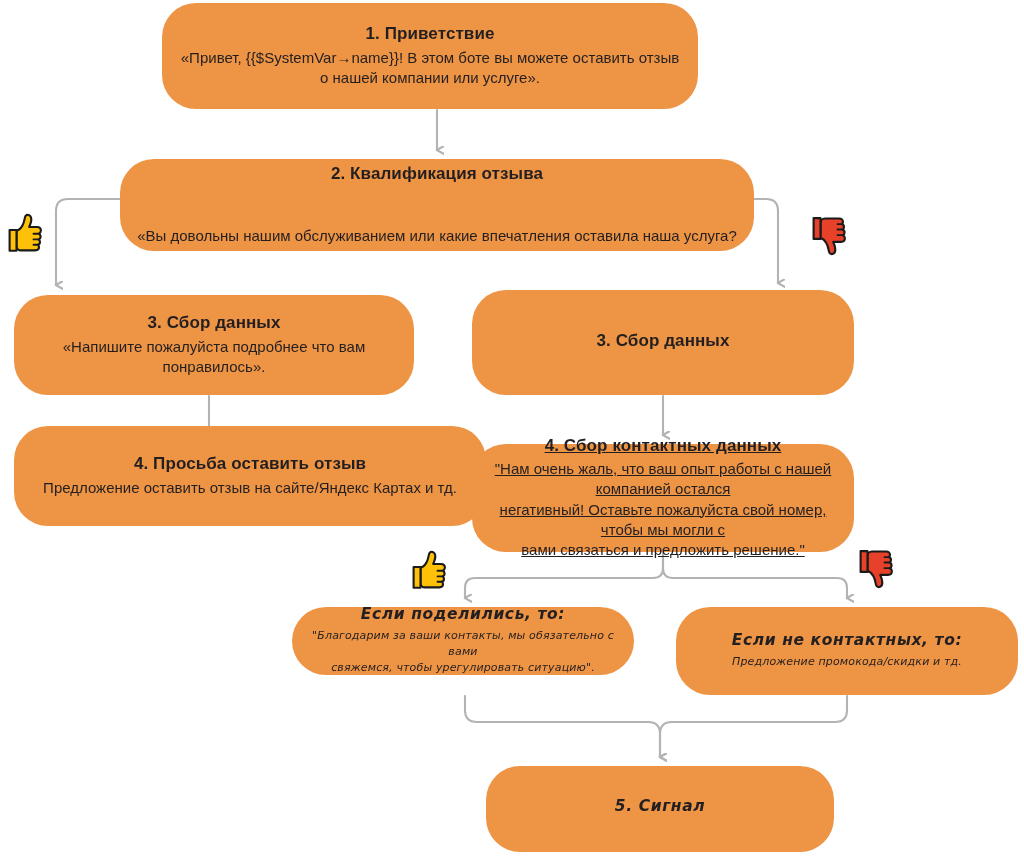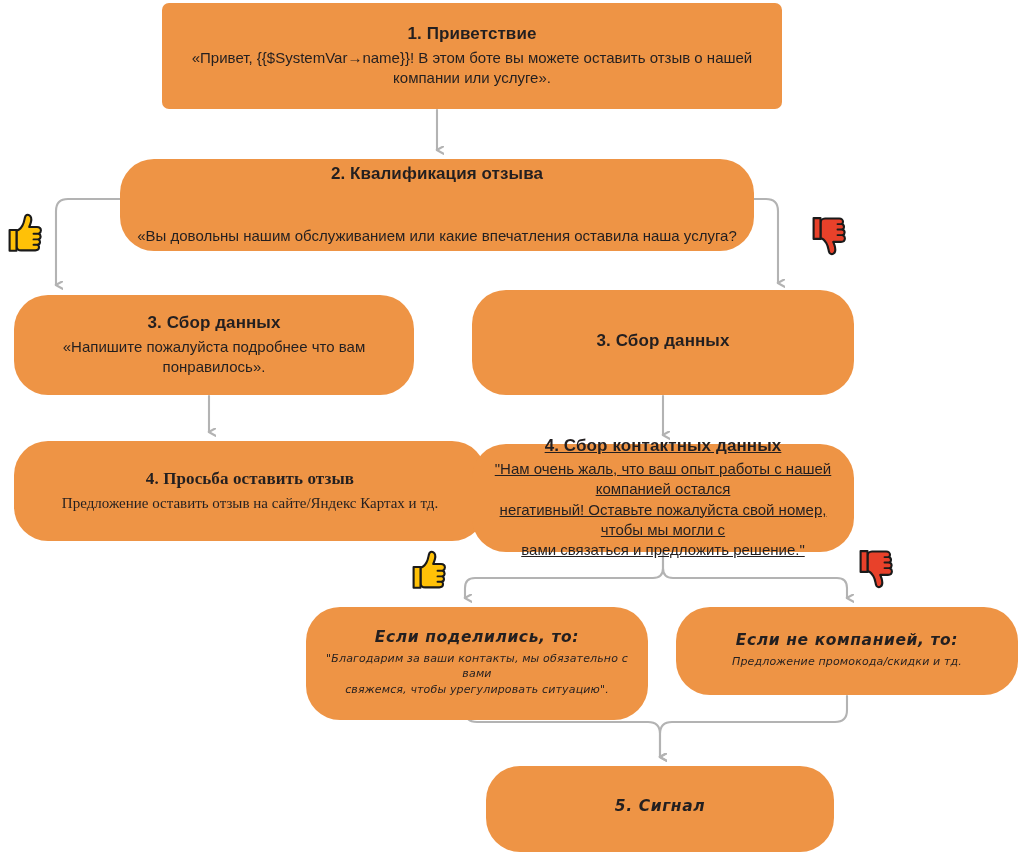--- a/index.html
+++ b/index.html
@@ -64,27 +64,27 @@
     letter-spacing: .6px;
   }
   .comic .body {
     font-size: 11px;
     font-style: italic;
     letter-spacing: .15px;
     line-height: 1.45;
   }
 
   
-  #n1 { left: 162px;  top: 3px;   width: 620px; height: 106px; border-radius: 7px; }
+  #n1 { left: 162px;  top: 3px;   width: 536px; height: 106px; }
   #n2 { left: 120px;  top: 159px; width: 634px; height: 92px; gap: 38px;  }
   #n3a{ left: 14px;   top: 295px; width: 400px; height: 100px; }
   #n3b{ left: 472px;  top: 290px; width: 382px; height: 105px; }
-  #n4a{ left: 14px;   top: 441px; width: 472px; height: 100px; font-family: Liberation Serif, serif; }
+  #n4a{ left: 14px;   top: 426px; width: 472px; height: 100px; }
   #n4b{ left: 472px;  top: 444px; width: 382px; height: 108px; text-decoration: underline; }
-  #n5a{ left: 306px;  top: 607px; width: 342px; height: 113px;  }
+  #n5a{ left: 292px;  top: 607px; width: 342px; height: 68px;  }
   #n5b{ left: 676px;  top: 607px; width: 342px; height: 88px;  }
   #n6 { left: 486px;  top: 766px; width: 348px; height: 86px;  }
 
   
   .thumb {
     position: absolute;
     width: 40px;
     height: 46px;
     line-height: 1;
   }
@@ -156,21 +156,21 @@
     <div class="body">вами связаться и предложить решение."</div>
   </div>
 
   <div class="node comic" id="n5a">
     <div class="title">Если поделились, то:</div>
     <div class="body">"Благодарим за ваши контакты, мы обязательно с вами</div>
     <div class="body">свяжемся, чтобы урегулировать ситуацию".</div>
   </div>
 
   <div class="node comic" id="n5b">
-    <div class="title">Если не компанией, то:</div>
+    <div class="title">Если не контактных, то:</div>
     <div class="body">Предложение промокода/скидки и тд.</div>
   </div>
 
   <div class="node comic" id="n6">
     <div class="title">5. Сигнал</div>
   </div>
 
   <div class="thumb" id="thumb-up-1">
     <svg viewBox="0 0 40 46">
       <g transform="translate(2,2)">

